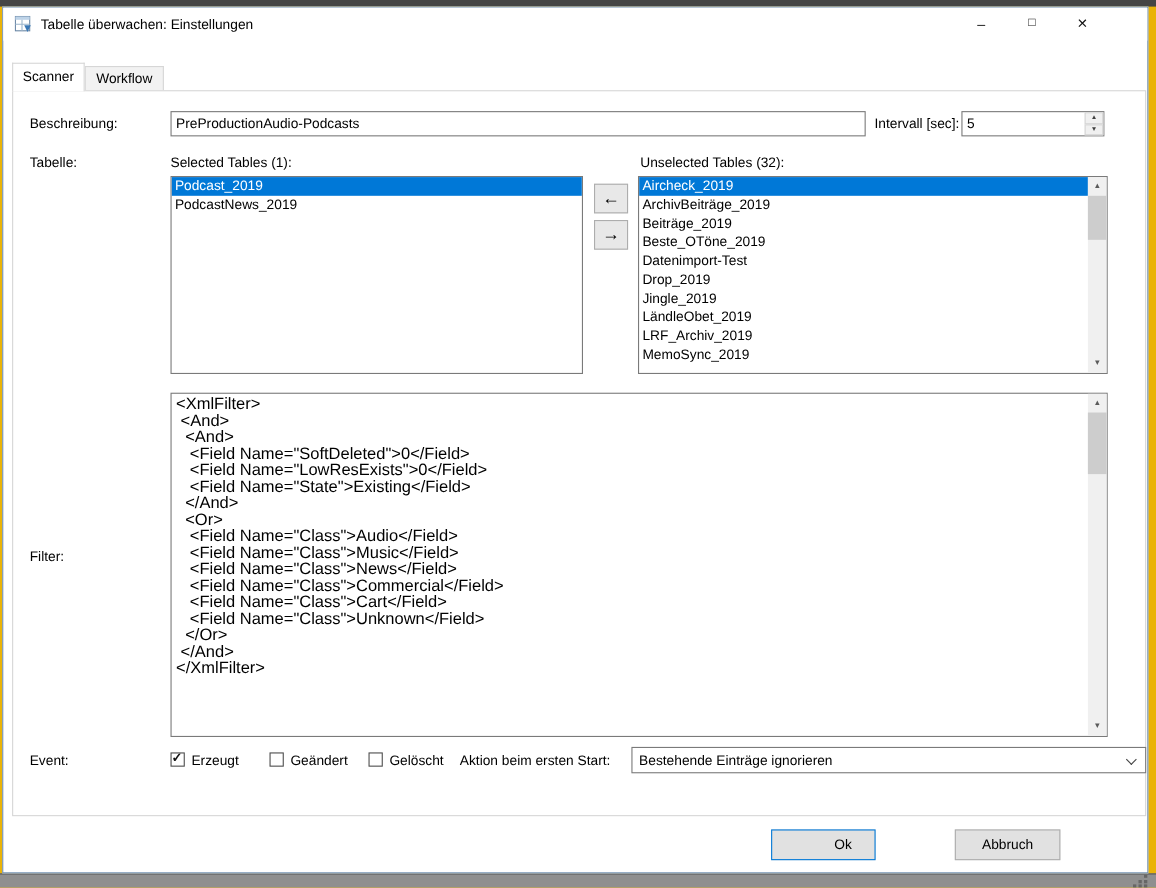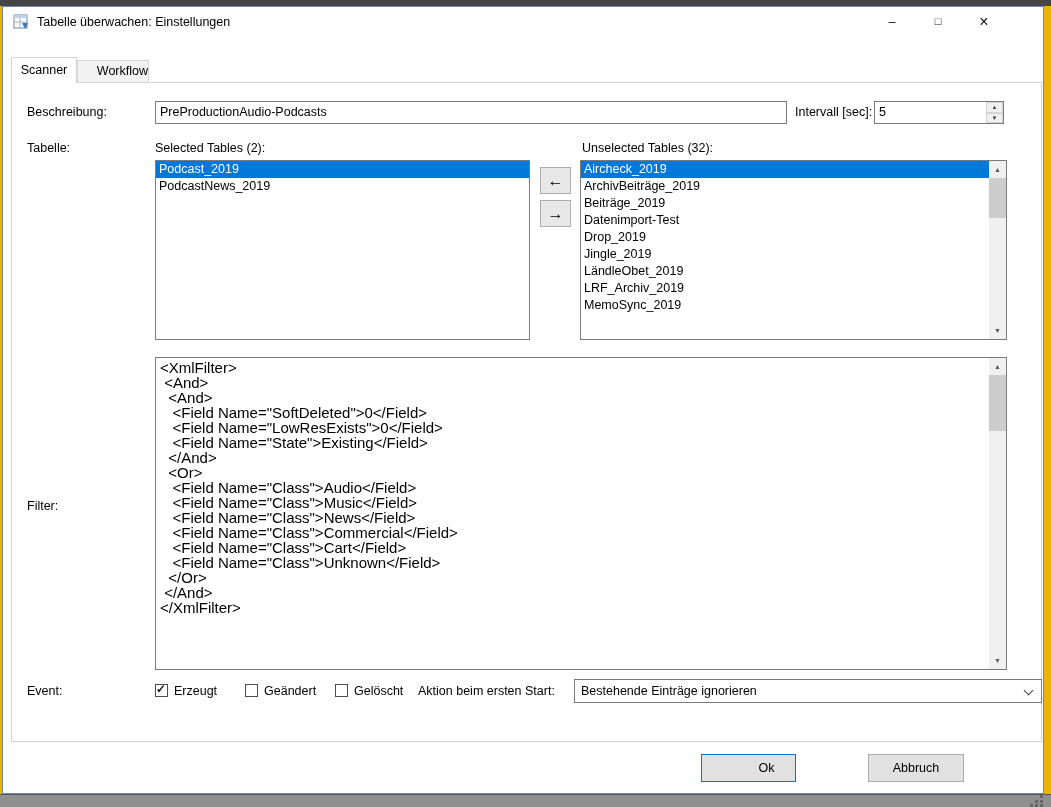--- a/index.html
+++ b/index.html
@@ -18,21 +18,21 @@
   .titlebar .app-icon { position:absolute; left:10px; top:7px; width:16px; height:16px; }
   .titlebar .title { position:absolute; left:34px; top:0; height:30px; line-height:30px; font-size:12.5px; color:#000; }
   .winbtns { position:absolute; right:36px; top:0; height:30px; display:flex; }
   .winbtn { width:46px; height:29px; display:flex; align-items:center; justify-content:center; font-size:13px; color:#111; }
   .winbtn.close { font-size:16px; }
   .winbtn .maxglyph { font-size:11px; position:relative; top:-1px; }
 
   
   .tab { position:absolute; font-size:12.5px; color:#000; text-align:center; border:1px solid #d6d6d6; border-bottom:none; }
   .tab.active { left:8px; top:50px; width:66px; height:26px; line-height:24px; background:#ffffff; z-index:3; }
-  .tab.inactive { left:74px; top:53px; width:72px; height:23px; line-height:21px; background:#f2f2f2; z-index:1;text-align:right; }
+  .tab.inactive { left:74px; top:53px; width:72px; height:23px; line-height:21px; background:#f2f2f2; z-index:1; }
 
   .panel { position:absolute; left:8px; top:75px; width:1031px; height:660px; background:#ffffff; border:1px solid #d6d6d6; z-index:2; }
 
   .lbl { position:absolute; font-size:12.5px; color:#000; white-space:nowrap; }
 
   .textbox { position:absolute; background:#fff; border:1px solid #7a7a7a; font-size:12.5px; color:#000; padding:0 4px; line-height:21px; white-space:nowrap; overflow:hidden; }
 
   
   .spinner { position:absolute; left:862px; top:18px; width:130px; height:23px; border:1px solid #7a7a7a; background:#fff; }
   .spinner .val { position:absolute; left:4px; top:0; line-height:21px; font-size:12.5px; }
@@ -122,40 +122,41 @@
           <div class="spin-btn">
               <span>▲</span>
             </div>
           <div class="spin-btn">
               <span>▼</span>
             </div>
         </div>
       </div>
 
       <span class="lbl" style="left:15px; top:58px;">Tabelle:</span>
-      <span class="lbl" style="left:143px; top:58px;">Selected Tables (2):</span>
+      <span class="lbl" style="left:143px; top:58px;">Selected Tables (1):</span>
       <span class="lbl" style="left:570px; top:58px;">Unselected Tables (32):</span>
 
       <div class="listbox" style="left:143px; top:77px; width:375px; height:180px;">
         <div class="item selected">Podcast_2019</div>
         <div class="item">PodcastNews_2019</div>
       </div>
 
       <div class="movebtn" style="top:84px;">
           <span>←</span>
         </div>
       <div class="movebtn" style="top:117px;">
           <span>→</span>
         </div>
 
       <div class="listbox" style="left:568px; top:77px; width:427px; height:180px;">
         <div style="margin-right:17px;">
           <div class="item selected">Aircheck_2019</div>
           <div class="item">ArchivBeiträge_2019</div>
           <div class="item">Beiträge_2019</div>
+          <div class="item">Beste_OTöne_2019</div>
           <div class="item">Datenimport-Test</div>
           <div class="item">Drop_2019</div>
           <div class="item">Jingle_2019</div>
           <div class="item">LändleObet_2019</div>
           <div class="item">LRF_Archiv_2019</div>
           <div class="item">MemoSync_2019</div>
         </div>
         <div class="vscroll">
           <div class="sb-btn up">
               <span>▲</span>

